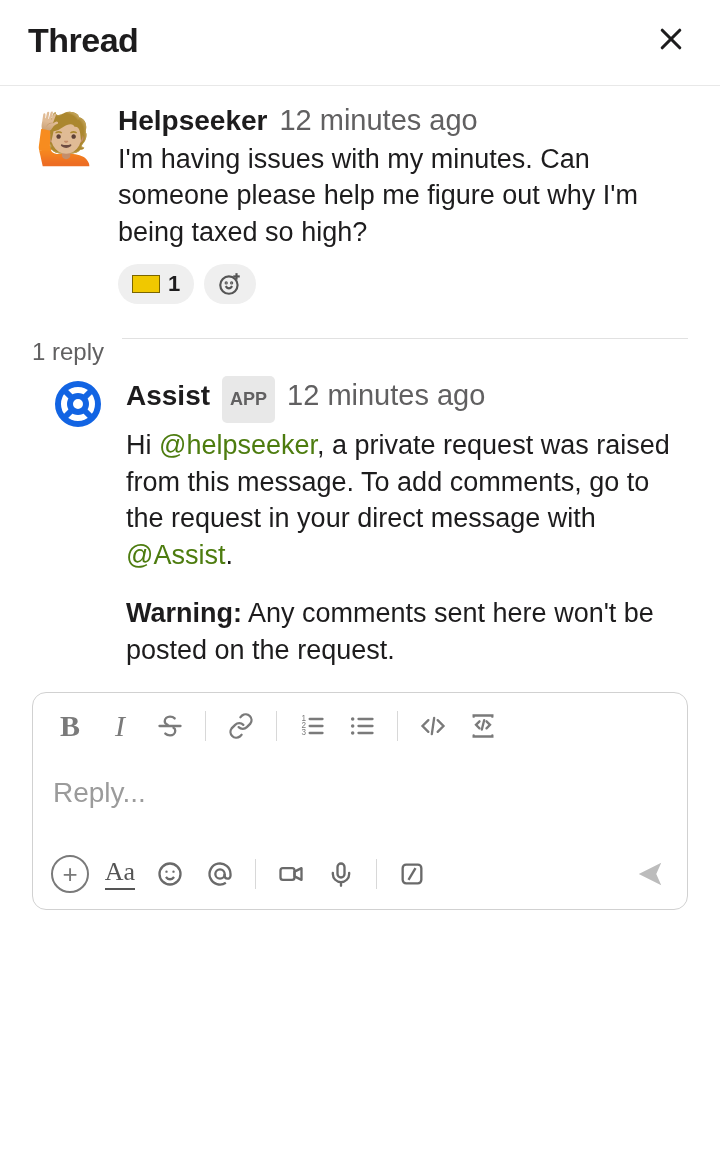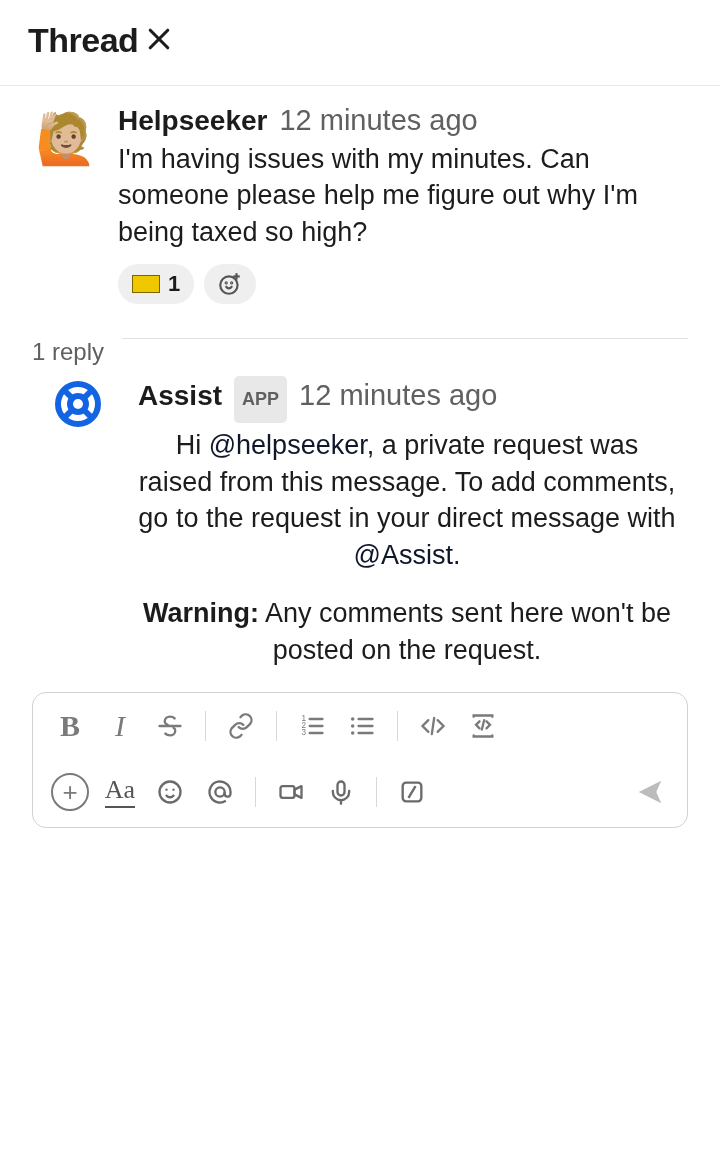--- a/index.html
+++ b/index.html
@@ -8,21 +8,21 @@
     background: #fff;
     color: #1d1c1d;
     width: 720px;
     height: 1170px;
     overflow: hidden;
     -webkit-font-smoothing: antialiased;
   }
   .header {
     display: flex;
     align-items: center;
-    justify-content: flex-start;
+    justify-content: space-between;
     padding: 18px 28px 22px 28px;
     border-bottom: 1px solid #e8e8e8;
   }
   .header h1 {
     font-size: 34px;
     font-weight: 900;
     letter-spacing: -0.5px;
   }
   .close-btn {
     background: none; border: none; cursor: pointer;
@@ -74,21 +74,21 @@
     padding: 13px 8px;
     border-radius: 5px;
     vertical-align: 4px;
   }
   .msg-text {
     font-size: 27px;
     line-height: 1.35;
     margin-top: 4px;
     padding-right: 12px;
   }
-  .mention { color: #0f172a; }
+  .mention { color: #4d7c0f; }
   .warning-bold { font-weight: 700; }
 
   .reactions {
     display: flex;
     gap: 10px;
     margin-top: 14px;
     margin-bottom: 6px;
   }
   .reaction-pill {
     display: flex;
@@ -192,21 +192,21 @@
     border-radius: 50%;
     display: flex; align-items:center; justify-content:center;
     color:#7a7a7a;
     font-size: 26px;
     line-height: 1;
   }
   .aa-label { font-size: 26px; color:#555; border-bottom:2px solid #555; padding-bottom:1px; font-family: Georgia, serif;}
   .send-btn svg { width: 30px; height: 30px; fill:#bcbcbc; }
 
   .msg2-spacing { margin-top: 6px; padding-left: 50px; padding-right: 32px; }
-  .msg2 { display:flex; gap: 32px; text-align: center; }
+  .msg2 { display:flex; gap: 20px; }
   .msg2 .msg-text p + p { margin-top: 22px; }
 </style>
 </head>
 <body>
 
 <div class="header">
   <h1>Thread</h1>
   <button class="close-btn">
     <svg viewBox="0 0 24 24" fill="none" stroke="currentColor" stroke-width="2.5" stroke-linecap="round">
         <line x1="5" y1="5" x2="19" y2="19"></line>
@@ -332,20 +332,21 @@
       <button class="tb-btn">
         <svg viewBox="0 0 24 24" fill="none" stroke="currentColor" stroke-width="2" stroke-linecap="round">
             <polyline points="9 8 6 11 9 14"></polyline>
             <polyline points="15 8 18 11 15 14"></polyline>
             <line x1="13" y1="7" x2="11" y2="15"></line>
             <path d="M4 4v-1h16v1 M4 20v1h16v-1"></path>
           </svg>
       </button>
     </div>
 
+    <div class="textarea">Reply...</div>
 
 
     <div class="toolbar-bottom">
       <div class="tb-left">
         <button class="tb-btn">
           <span class="plus-circle">+</span>
         </button>
         <button class="tb-btn">
           <span class="aa-label">Aa</span>
         </button>

